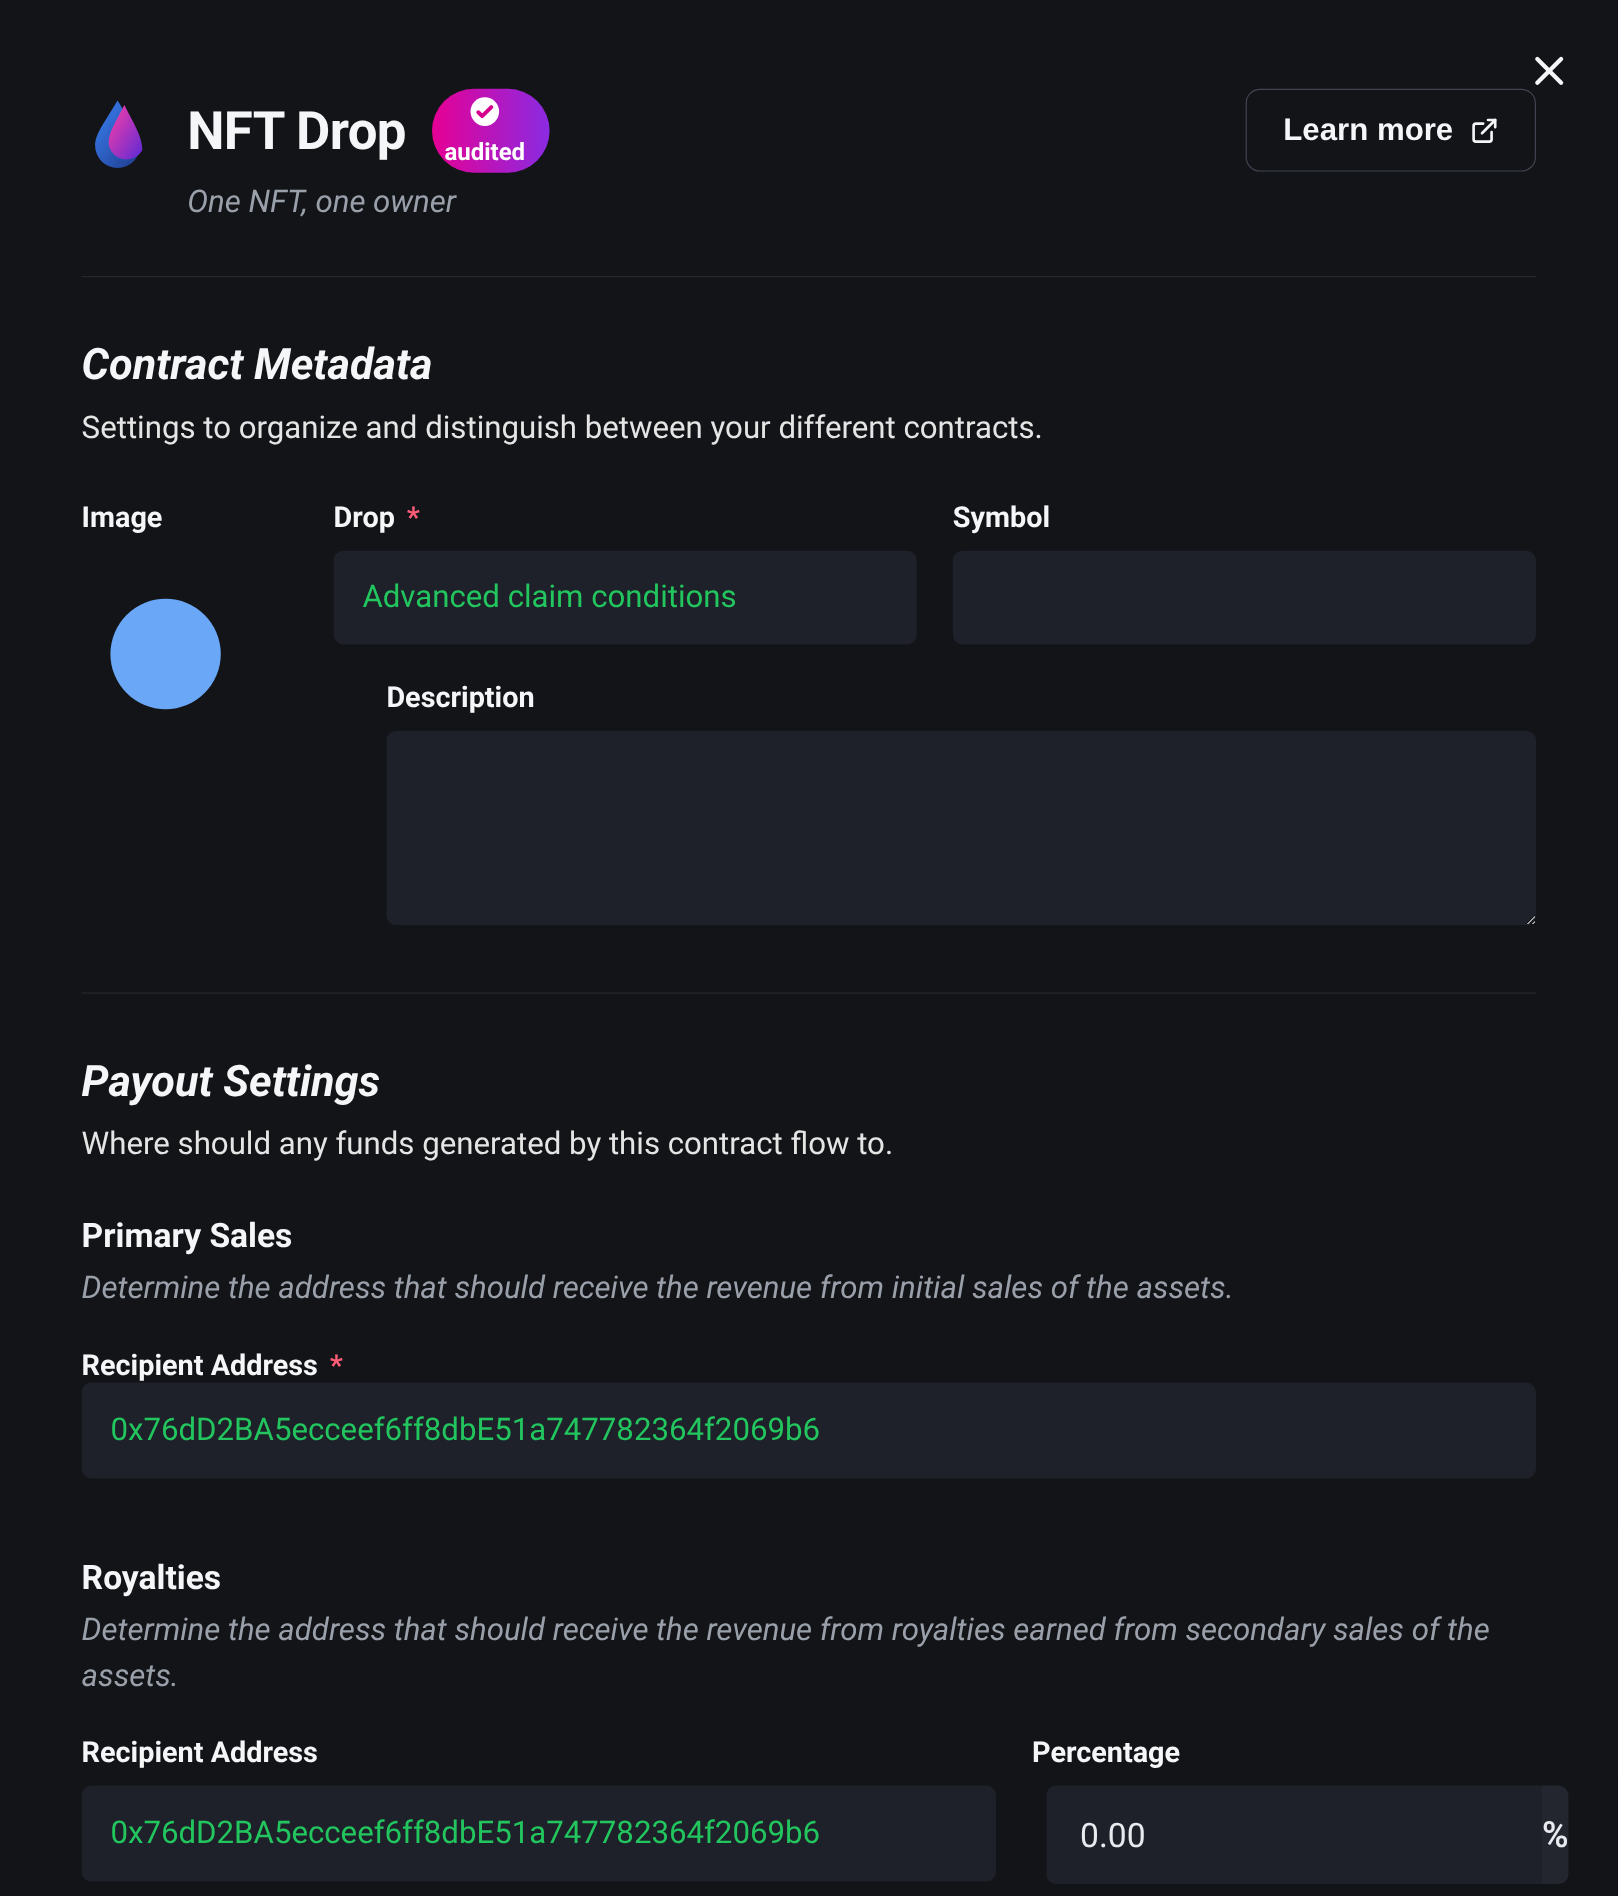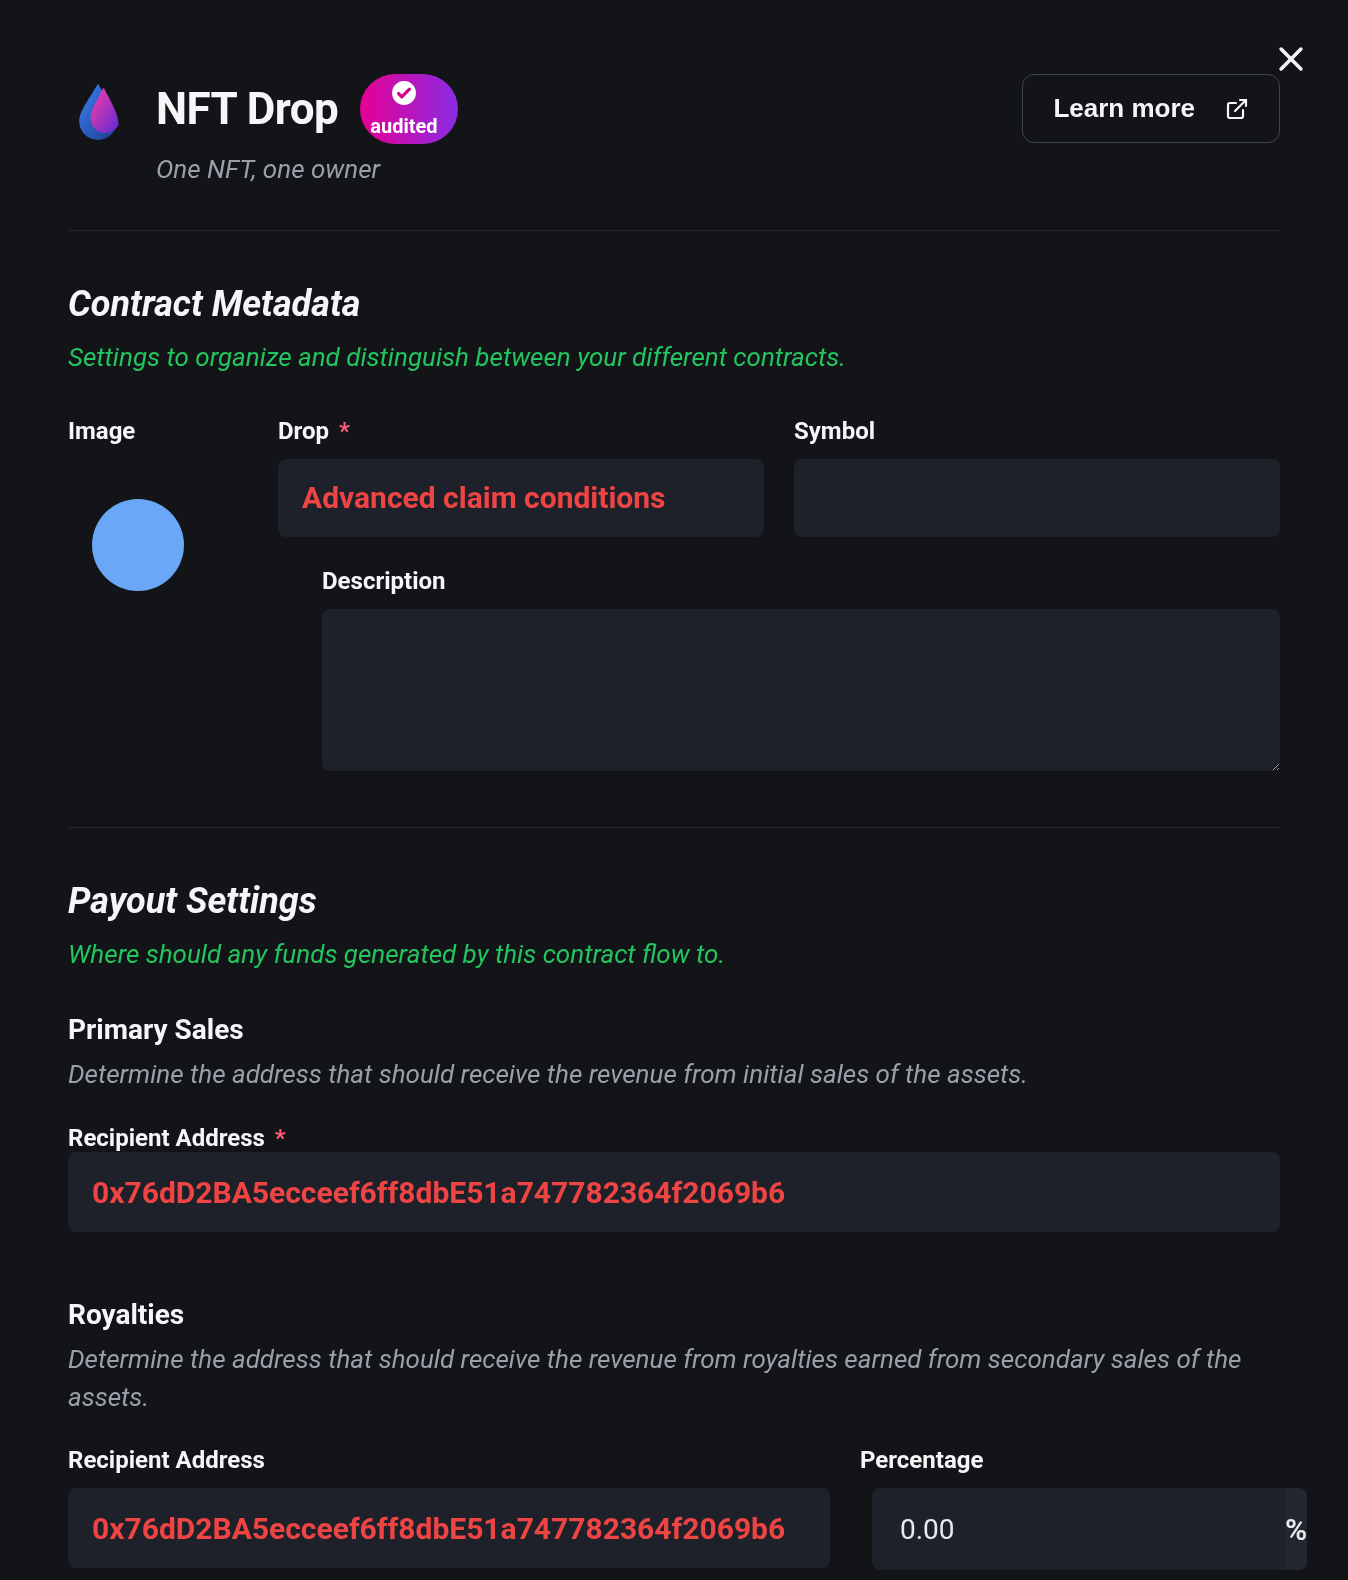--- a/index.html
+++ b/index.html
@@ -61,33 +61,33 @@
       padding: 6px 20px 6px 10px;
       font-size: 20px;
       font-weight: 700;
       color: #fff;
       flex-direction: column;
     }
     .subtitle { font-size: 26px; font-style: italic; color: #9aa0aa; font-weight: 400; }
     .learn-more-button {
       display: inline-flex;
       align-items: center;
-      gap: 30px;
+      gap: 14px;
       background: transparent;
       border: 1px solid #3f4450;
       color: #f5f6f7;
       border-radius: 12px;
       padding: 18px 30px;
       font-size: 26px;
       font-weight: 600;
       cursor: pointer;
     }
     .section { padding-top: 52px; }
     .section-title { font-size: 36px; font-weight: 700; margin-bottom: 14px; font-style: italic; }
-    .section-desc { font-size: 26px; font-style: italic; color: #22c55e; line-height: 1.45; }
+    .section-desc { font-size: 26px; color: #e5e5e5; line-height: 1.45; }
     .metadata-grid {
       display: grid;
       grid-template-columns: 180px 1fr 1fr;
       gap: 30px 30px;
       margin-top: 40px;
       padding-bottom: 56px;
       border-bottom: 1px solid #26282e;
     }
     .field-label { font-size: 24px; font-weight: 700; margin-bottom: 14px; }
     .field-label .req { color: #ff5c77; margin-left: 4px; }
@@ -103,25 +103,24 @@
       cursor: pointer;
     }
     .name-field { grid-column: 2; grid-row: 1; }
     .symbol-field { grid-column: 3; grid-row: 1; }
     .desc-field { grid-column: 2 / span 2; grid-row: 2; padding-left: 44px; }
     .text-input, .textarea-input {
       width: 100%;
       background: #1e2129;
       border: none;
       border-radius: 8px;
-      color: #ef4444;
-      font-size: 30px;
+      color: #22c55e;
+      font-size: 26px;
       padding: 22px 24px;
       font-family: inherit;
-      font-weight: bold;
     }
     .text-input { height: 78px; }
     .textarea-input { height: 162px; resize: both; }
     
     .payout { padding-top: 52px; }
     .sub-heading { font-size: 28px; font-weight: 700; margin-top: 40px; margin-bottom: 10px; }
     .sub-desc { font-size: 26px; font-style: italic; color: #9aa0aa; line-height: 1.45; }
     .field-row { margin-top: 30px; }
     .address-input { min-height: 80px; }
     

